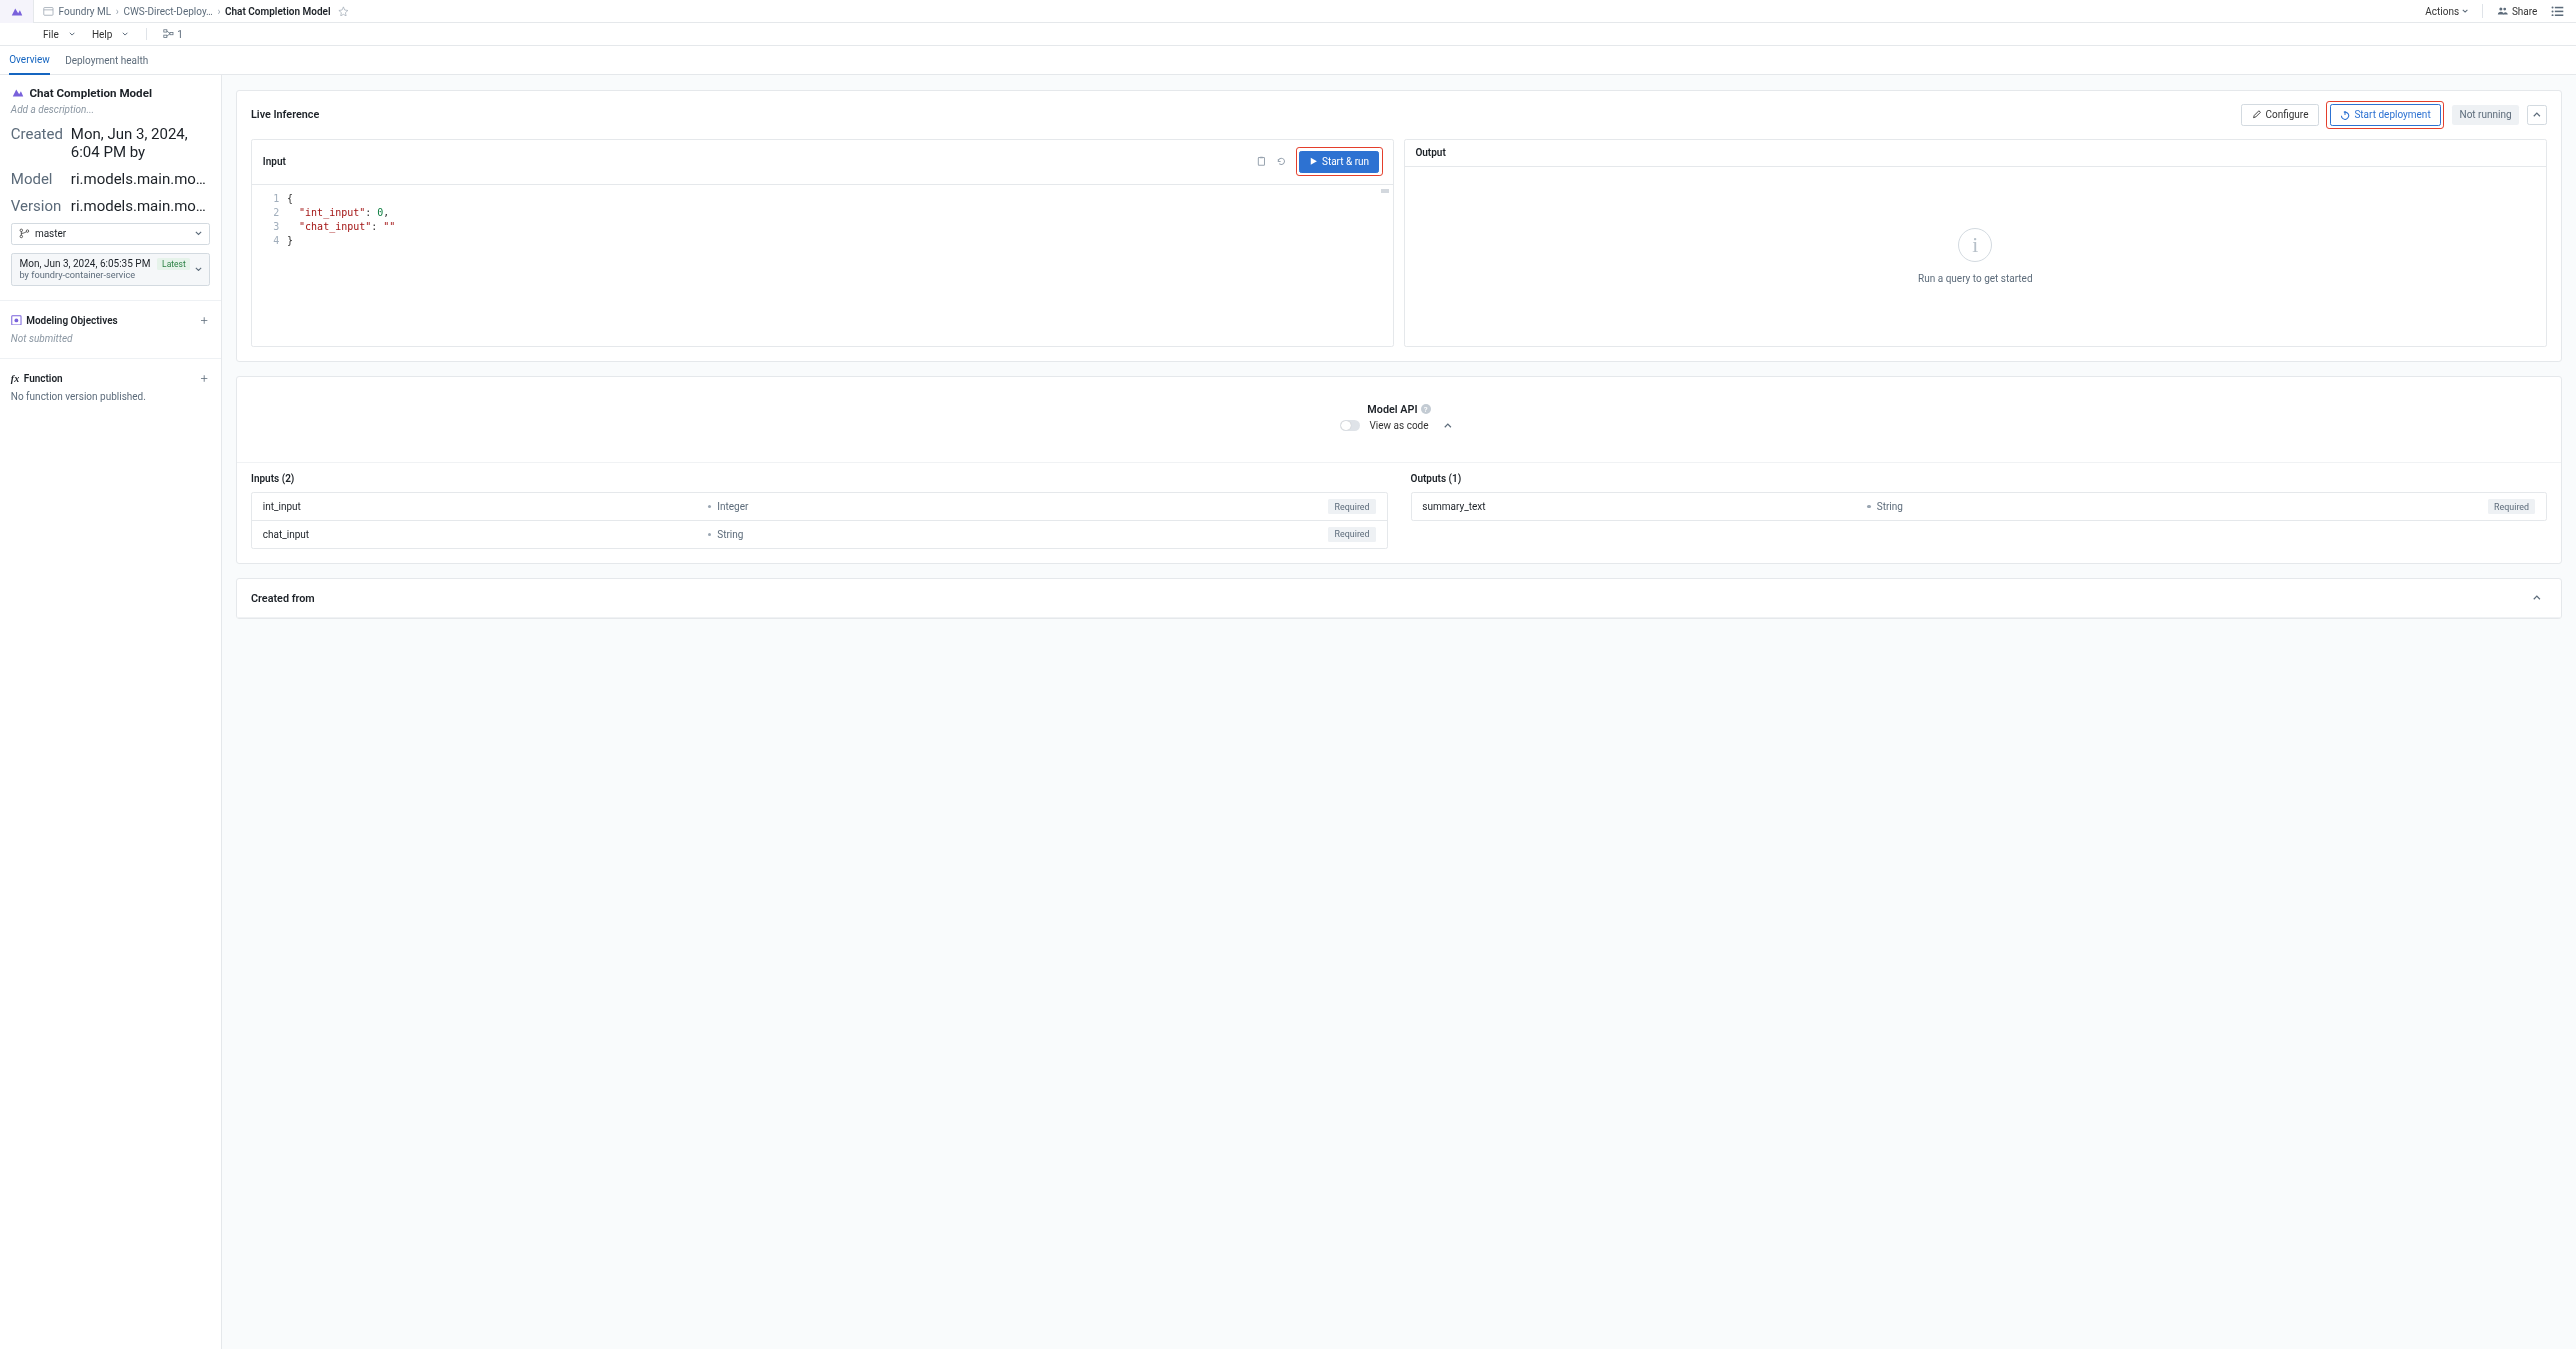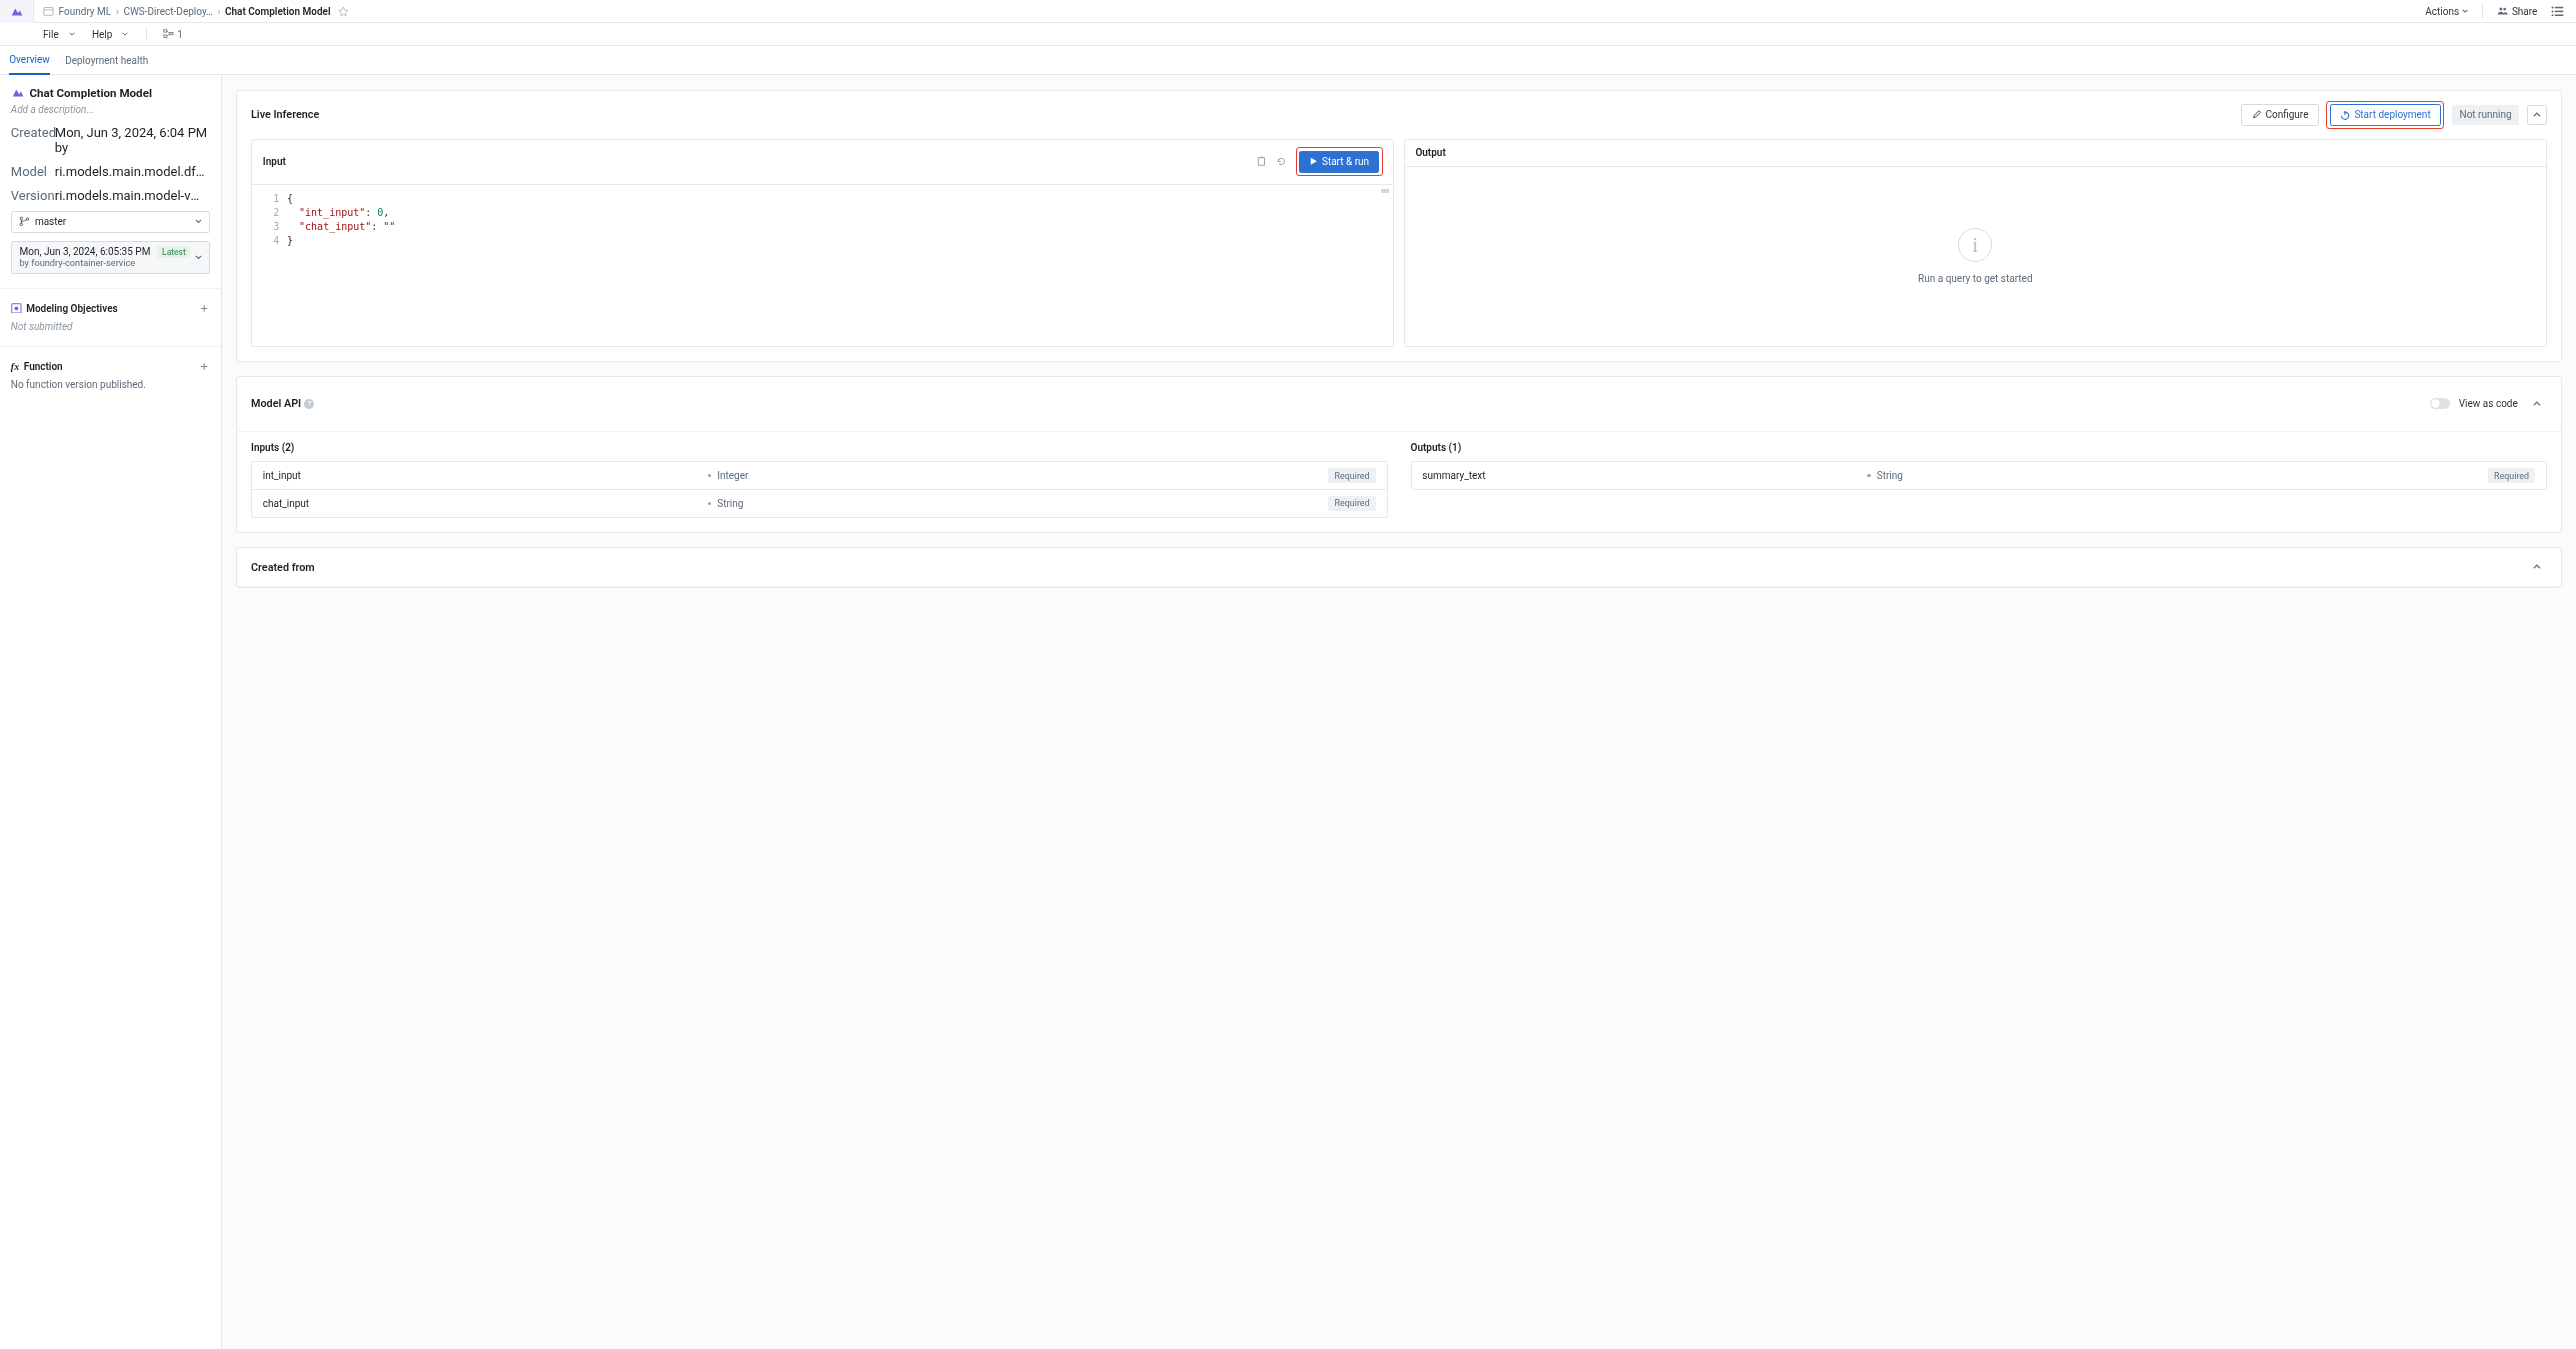--- a/index.html
+++ b/index.html
@@ -34,21 +34,21 @@
   
   .layout { display:flex; height: calc(100vh - 75px); }
   .sidebar { width: 222px; border-right: 0.8px solid #e5e8eb; overflow-y:auto; }
   .main { flex:1; background:#f9fbfc; padding: 15.4px 14px; overflow-y:auto; }
   
   
   .sb-section { padding: 10.8px 10.8px 14px; border-bottom: 0.8px solid #eef1f4;}
   .sb-title-row { display:flex; align-items:center; gap:4.6px; }
   .sb-title { font-weight:700; font-size:11.6px;}
   .sb-desc { color:#8b97a3; font-style:italic; margin-top:4.6px; }
-  .meta-row { display:flex; gap:7px; margin-top:9.2px; font-size:13px; }
+  .meta-row { display:flex; gap:23px; margin-top:9.2px; font-size:15px; }
   .meta-label { color:#5c6b7a; width:37px; }
   .meta-val { color:#1c2127; }
   .meta-trunc { max-width: 150px; white-space:nowrap; overflow:hidden; text-overflow:ellipsis; }
   .dropdown { margin-top:7.7px; border:0.8px solid #d3dae0; border-radius:2.3px; padding:4.6px 7.7px; display:flex; align-items:center; justify-content:space-between; cursor:pointer;}
   .dropdown.filled { background:#f5f7f9; }
   .dd-left { display:flex; align-items:center; gap:4.6px; }
   .branch-icon { width:10.8px; height:10.8px; }
   .badge { background:#e6f3ea; color:#2b8043; font-size:8.5px; padding:0.8px 4.6px; border-radius:1.5px; margin-left:4.6px;}
   .sub-line { color:#5c6b7a; font-size:9.2px; }
   
@@ -84,21 +84,21 @@
   .code-lines div { height:14px; line-height:14px; }
   .tok-brace { color:#333; }
   .tok-key { color:#a31515; }
   .tok-num { color:#0a7d3f; }
   .tok-colon, .tok-comma { color:#333; }
   .minimap { position:absolute; top:4.6px; right:4.6px; width:7.7px; height:3.9px; background:#d3d8de; }
   .output-body { flex:1; display:flex; flex-direction:column; align-items:center; justify-content:center; gap:10.8px; color:#5c6b7a; }
   .info-circle { width:34px; height:34px; border:1.5px solid #d3dae0; border-radius:50%; display:flex; align-items:center; justify-content:center; font-family: Georgia, serif; font-size:21.6px; color:#b7c0c9;}
   
   
-  .api-header { display:flex; align-items:center; justify-content:space-between; padding:17px 14px; border-bottom:0.8px solid #f0f2f4;}
+  .api-header { display:flex; align-items:center; justify-content:space-between; padding:26px 14px; border-bottom:0.8px solid #f0f2f4;flex-direction:column;}
   .api-right { display:flex; align-items:center; gap:9.2px; color:#333; }
   .toggle { width:20px; height:11.6px; border-radius:6.2px; background:#dfe3e8; position:relative; cursor:pointer; }
   .toggle::after { content:''; position:absolute; left:1.2px; top:1.2px; width:9.2px; height:9.2px; background:#fff; border-radius:50%; box-shadow:0 0 0.8px rgba(0,0,0,.3);}
   .api-body { display:flex; gap:23px; padding: 10.8px 14px 14px;}
   .api-col { flex:1; }
   .api-col-title { font-weight:600; margin-bottom:7.7px;}
   .api-table { border:0.8px solid #e5e8eb; border-radius:2.3px; overflow:hidden; }
   .api-row { display:flex; align-items:center; padding:6.2px 10.8px; border-top:0.8px solid #e5e8eb; }
   .api-row:first-child { border-top:none; }
   .api-row .name { flex: 0 0 40%; }

